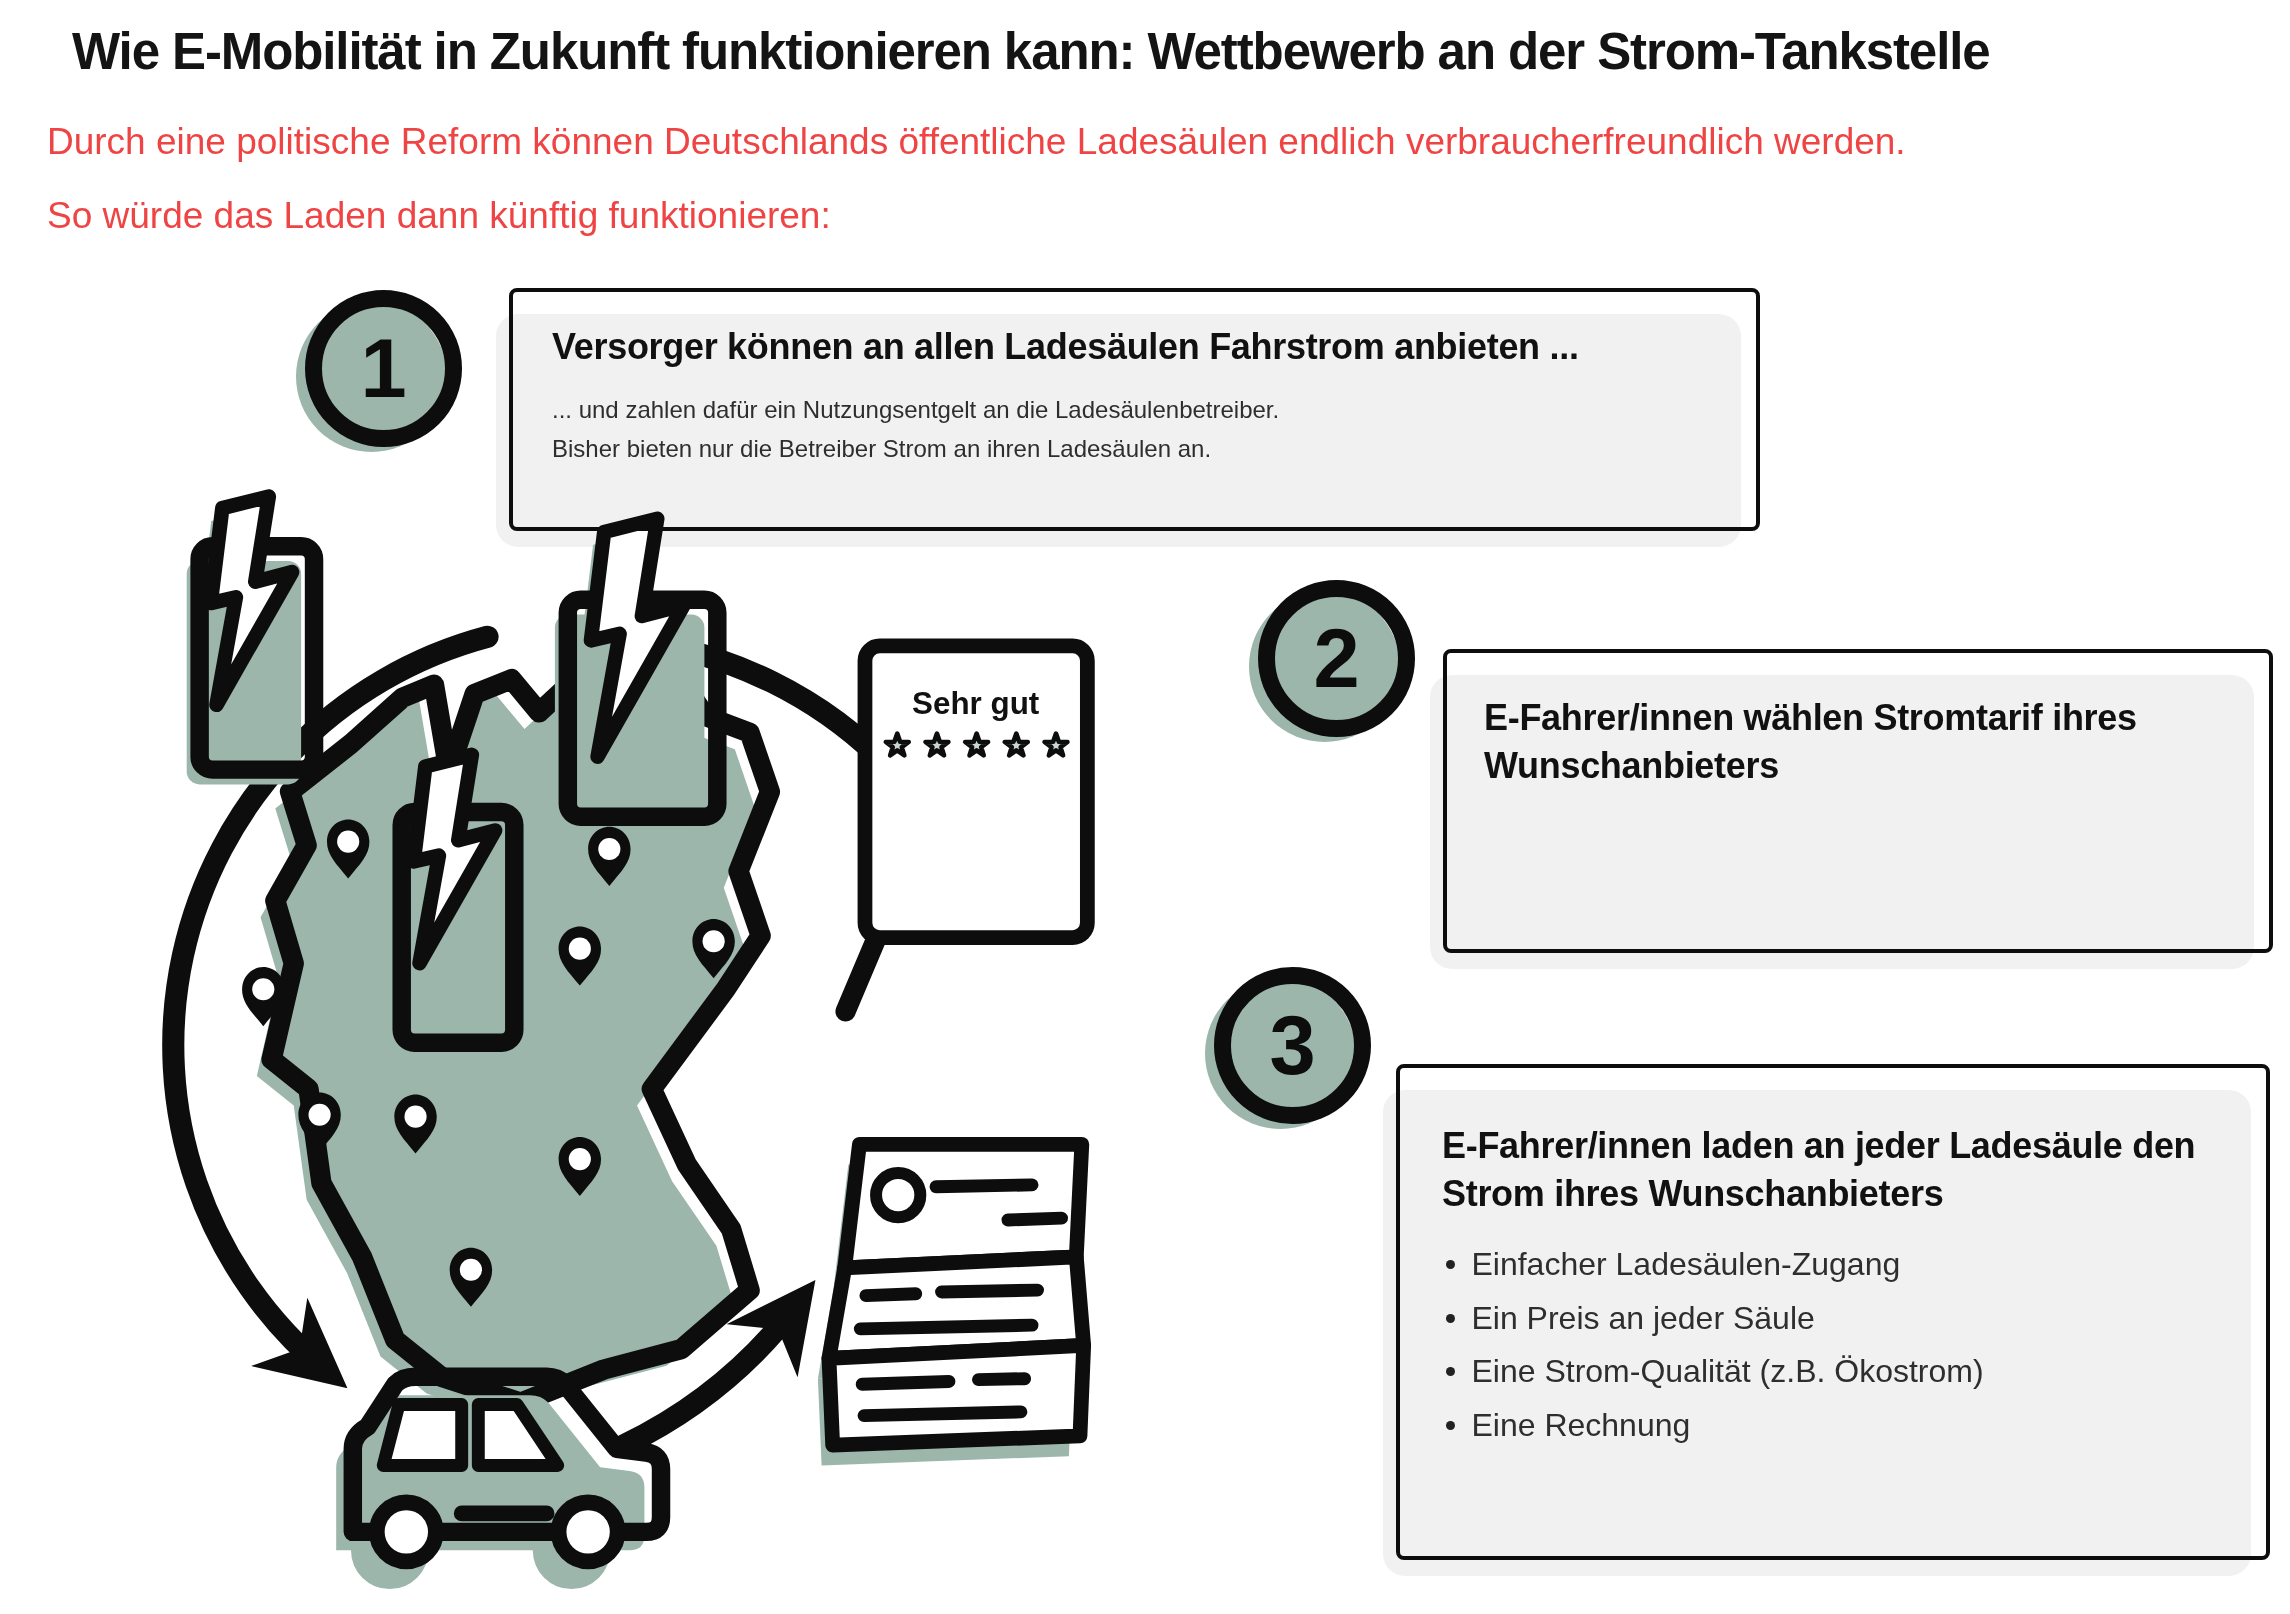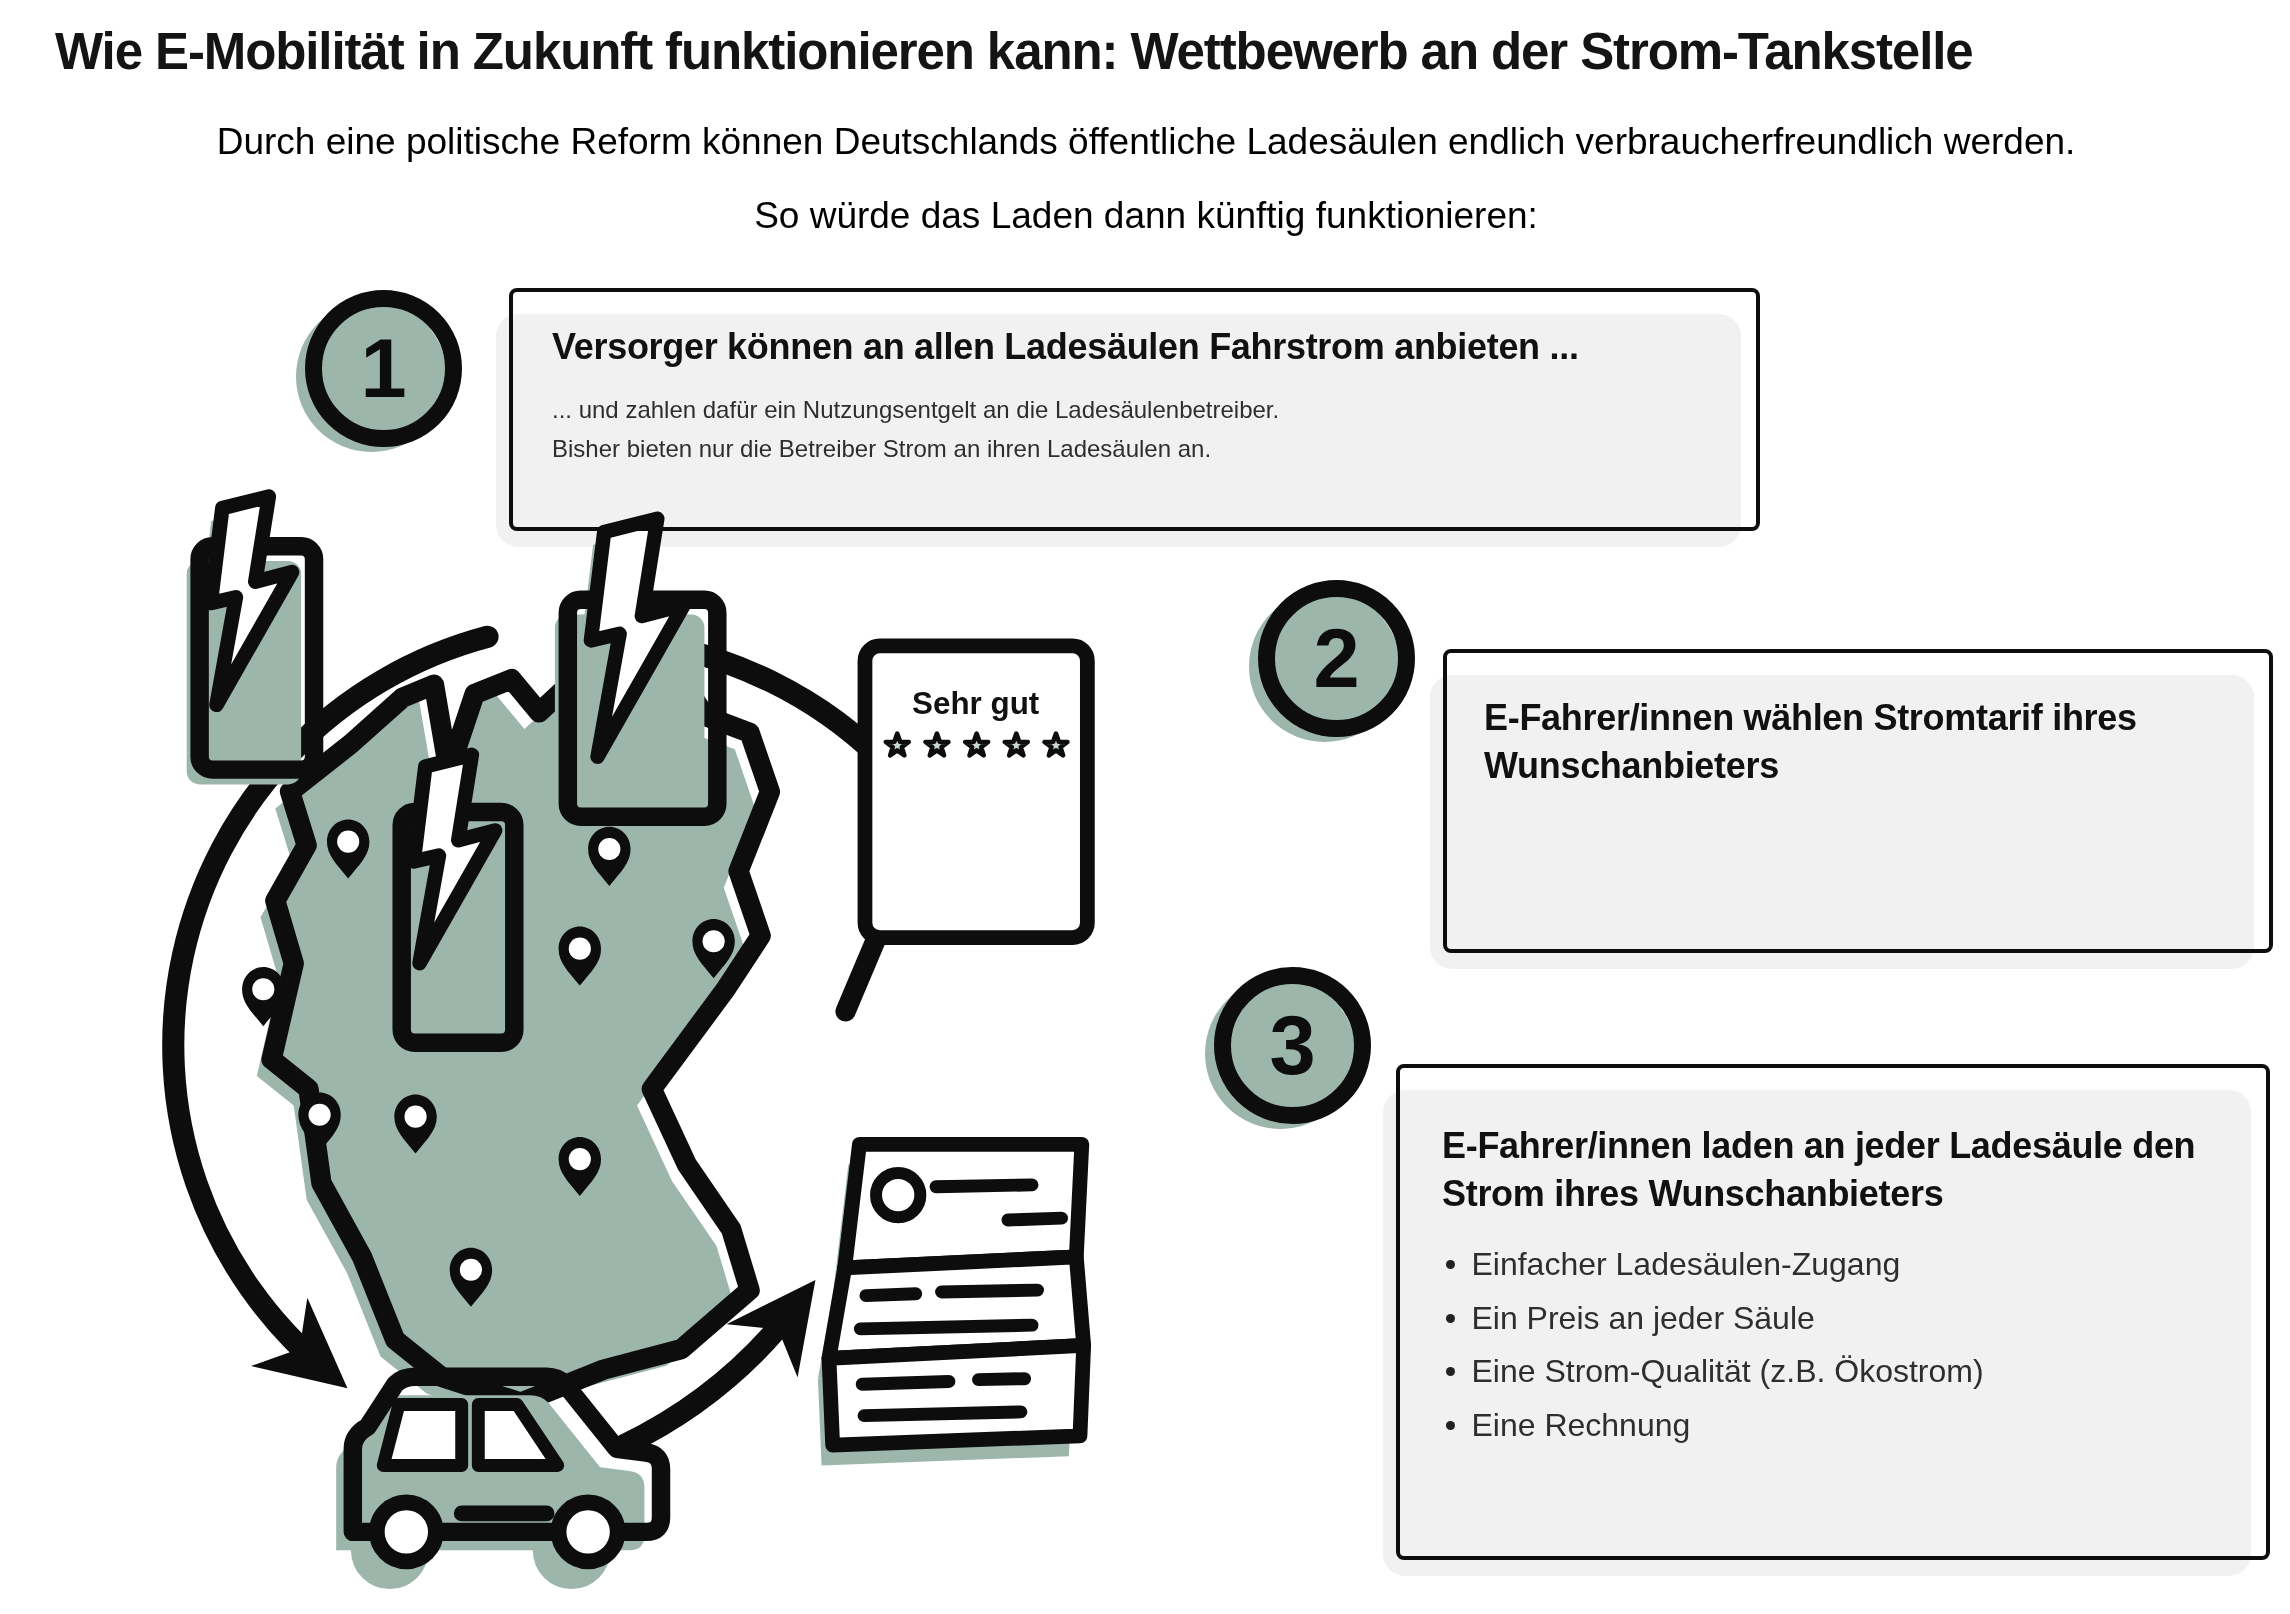--- a/index.html
+++ b/index.html
@@ -2,25 +2,25 @@
 <html lang="de" style="font-size:14.8px"><head>
 <meta charset="utf-8">
 <style>
   html,body{margin:0;padding:0;}
   body{
     width:2291px;height:1614px;position:relative;overflow:hidden;
     background:#ffffff;color:#151515;
     font-family:"Liberation Sans", sans-serif;
   }
   .title{
-    position:absolute;left:55px;top:20px;width:2197px;
+    position:absolute;left:72px;top:20px;width:2197px;
     font-size:51px;font-weight:800;letter-spacing:-1.1px;color:#141414;
     line-height:1.25;margin:0;
   }
-  .intro{position:absolute;left:57px;top:118px;width:2178px;font-size:37px;color:#000000;line-height:1.0;text-align:center;}
+  .intro{position:absolute;left:47px;top:118px;width:2178px;font-size:37px;color:#ef4444;line-height:1.0;}
   .intro .line{margin:0 0 26px 0;line-height:1.3;}
   
   .badge{position:absolute;width:157px;height:157px;}
   .badge-fill{position:absolute;left:-9.2px;top:11px;width:151px;height:151px;border-radius:50%;background:#9CB6AB;}
   .badge-ring{position:absolute;left:0;top:0;width:157px;height:157px;border:17.5px solid #0d0d0d;border-radius:50%;box-sizing:border-box;}
   .badge-num{position:absolute;left:0;top:0;width:157px;height:157px;display:flex;align-items:center;justify-content:center;
     font-size:83px;font-weight:800;color:#0d0d0d;}
   #badge-1{left:305px;top:290px;}
   #badge-2{left:1258px;top:580px;}
   #badge-3{left:1214px;top:967px;}

